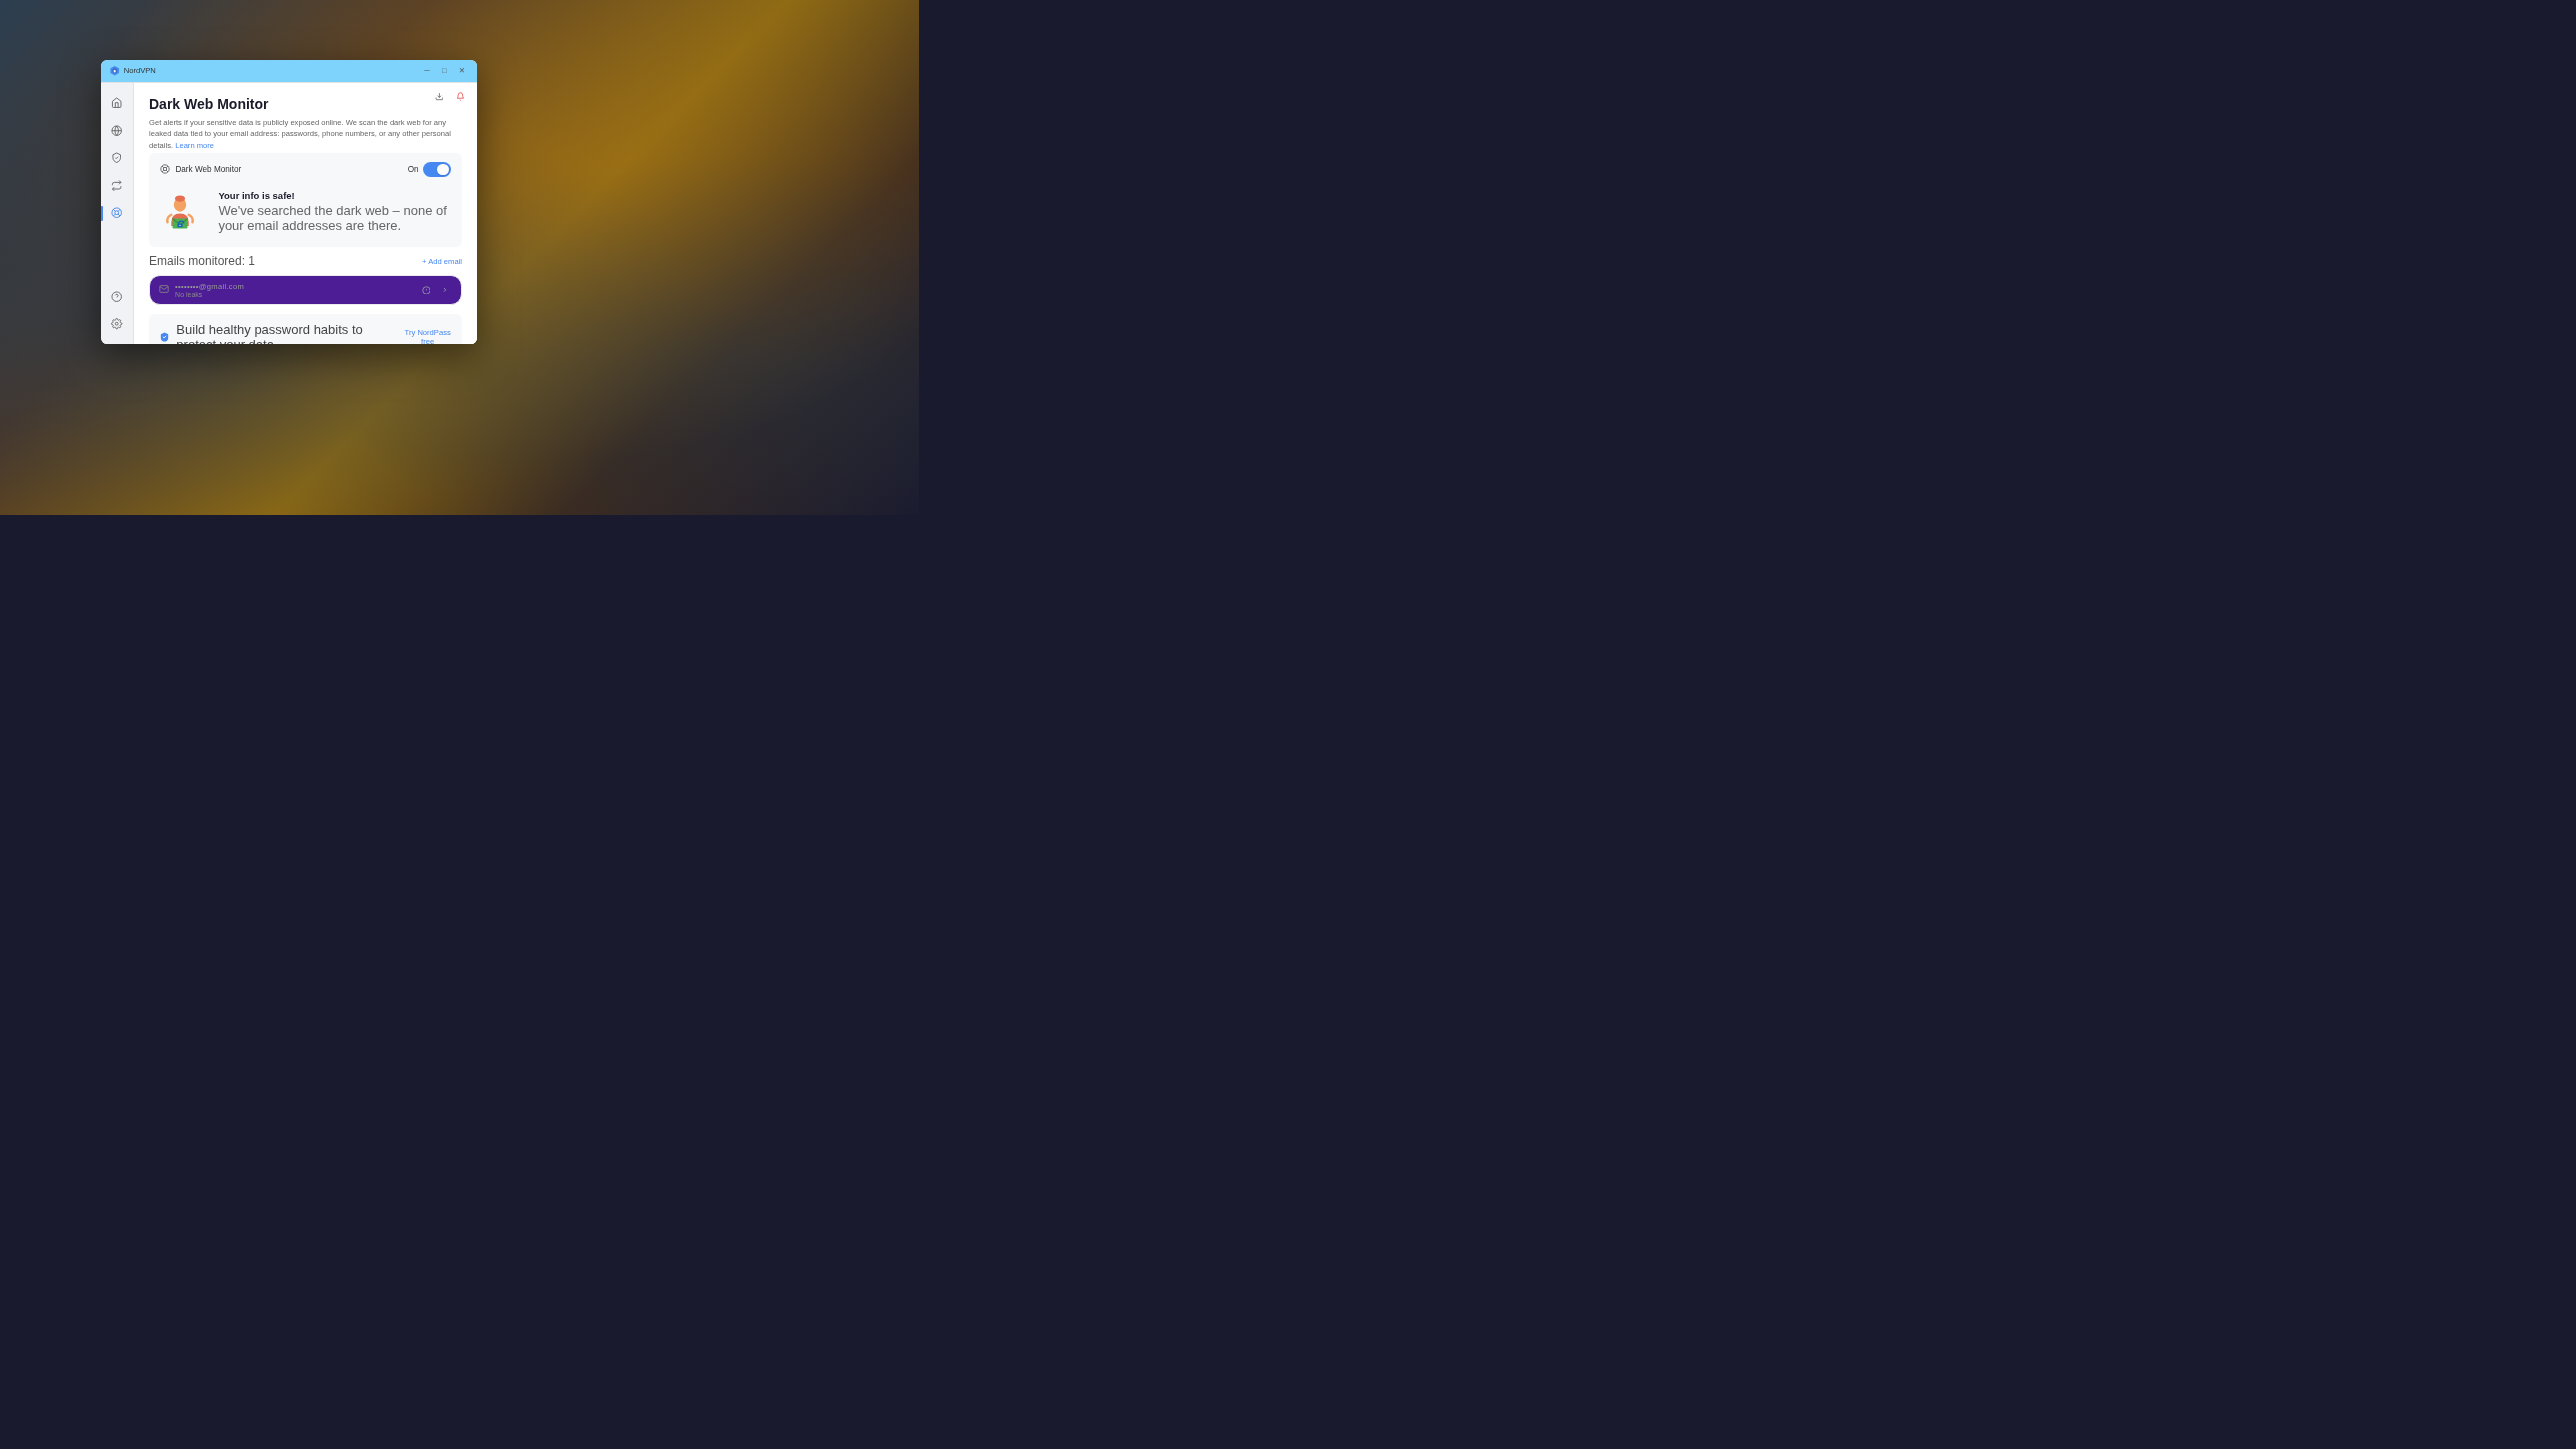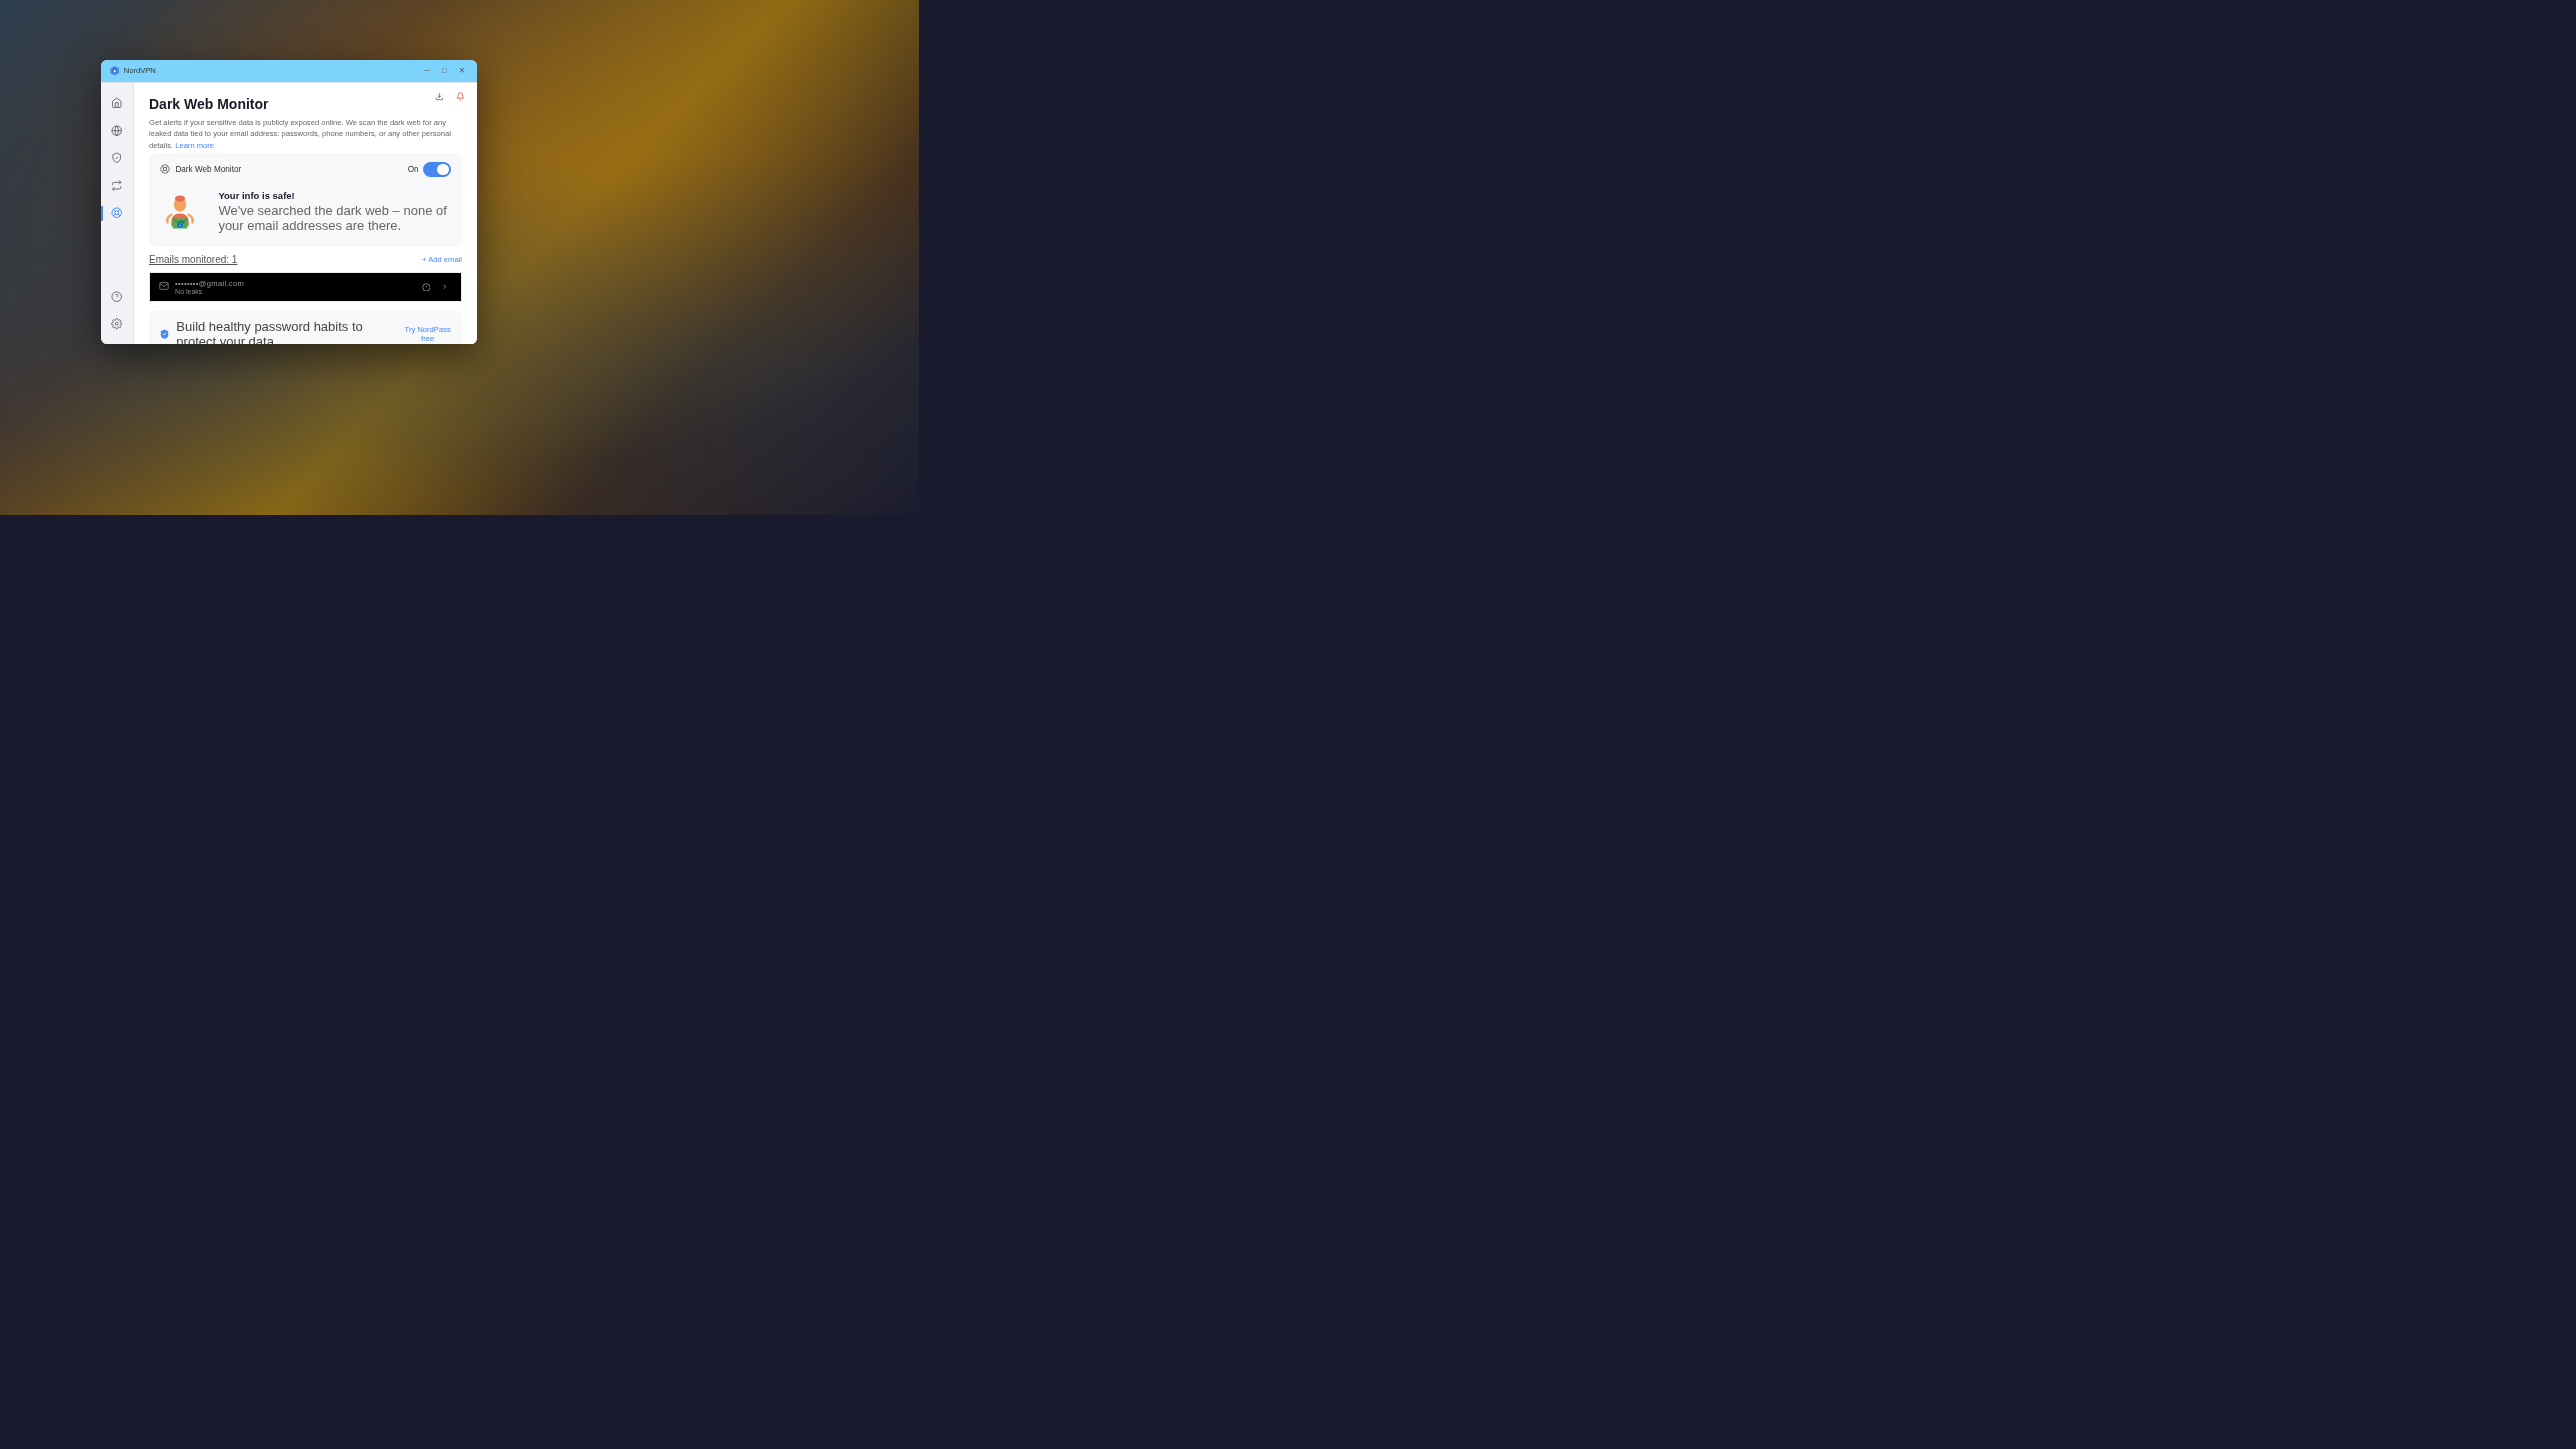--- a/index.html
+++ b/index.html
@@ -281,42 +281,41 @@
     
     .emails-header {
       display: flex;
       align-items: center;
       justify-content: space-between;
       margin-bottom: 6.3px;
       margin-top: 2.5px;
     }
 
     .emails-count {
-      font-size: 10px;
+      font-size: 12px;
       color: #555;
       font-weight: 500;
-      text-decoration: underline;
     }
 
     .add-email-btn {
       font-size: 7.6px;
       color: #4688f1;
       background: none;
       border: none;
       cursor: pointer;
       font-weight: 500;
     }
 
     
     .email-row {
       display: flex;
       align-items: center;
-      background: #000000;
+      background: #4c1d95;
       border: 0.6px solid #e8eaed;
-      border-radius: 1px;
+      border-radius: 11px;
       padding: 6.3px 8.8px;
       justify-content: space-between;
     }
 
     .email-left {
       display: flex;
       align-items: center;
       gap: 6.3px;
     }
 

